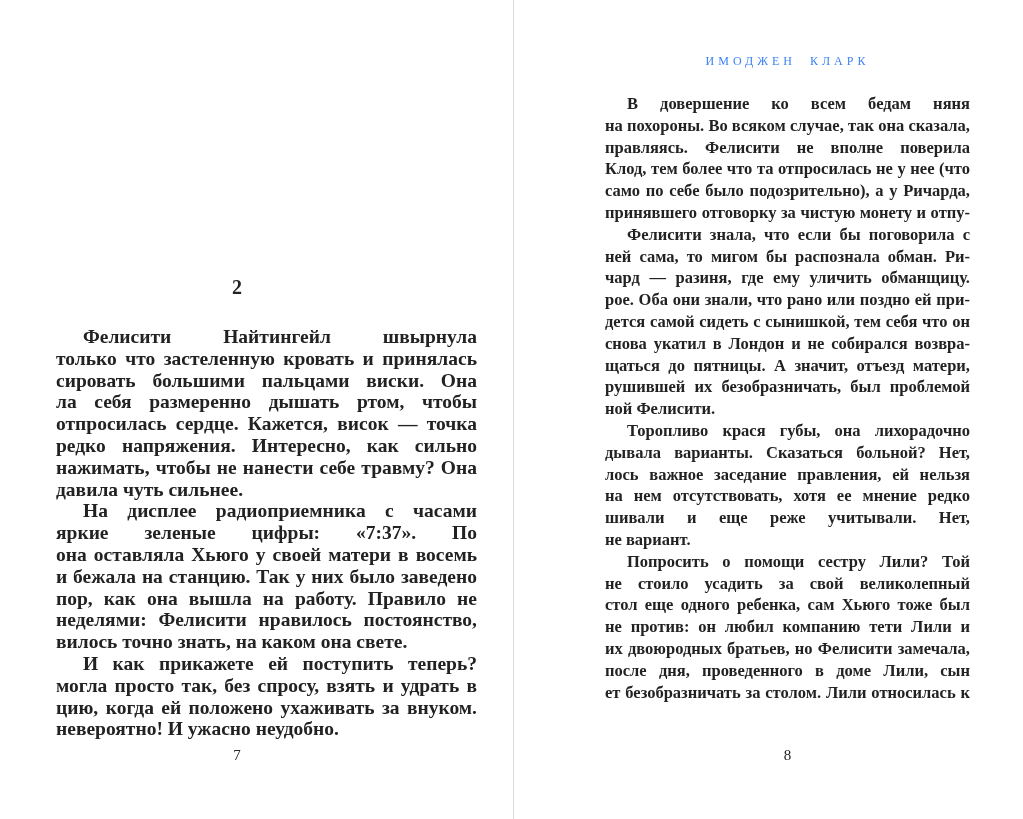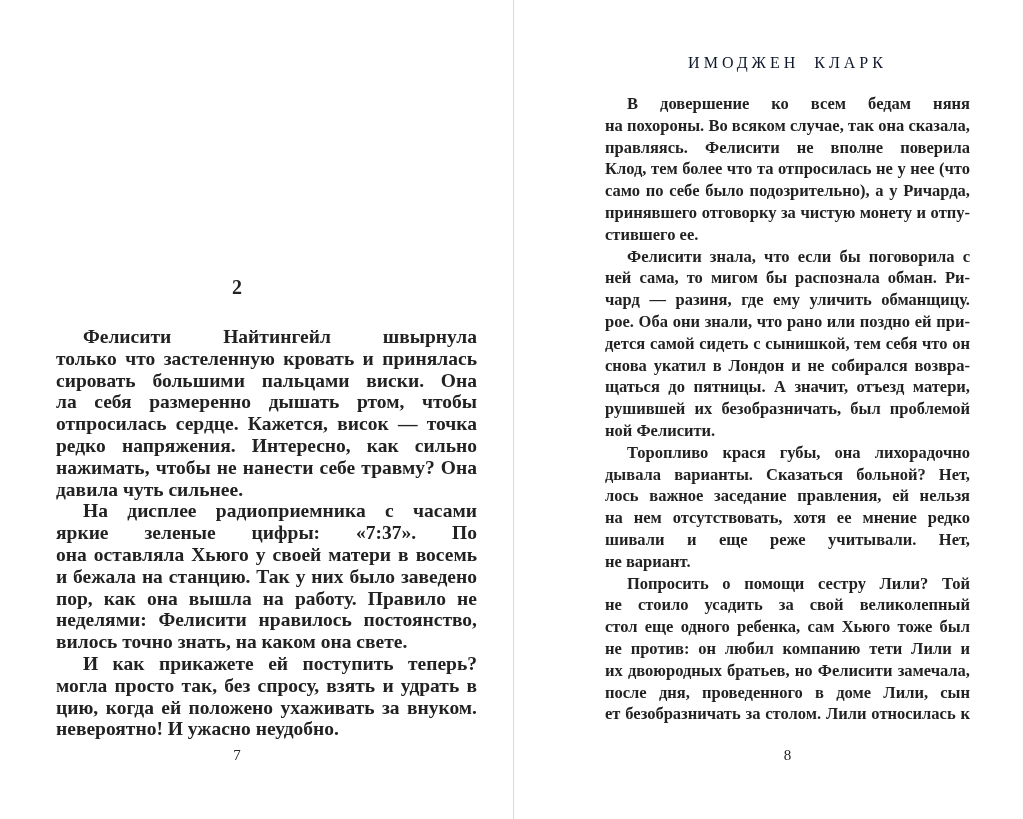--- a/index.html
+++ b/index.html
@@ -42,24 +42,24 @@
     font-weight: bold;
     line-height: 22px;
   }
 
   .running-header {
     position: absolute;
     top: 54px;
     left: 91px;
     width: 365px;
     text-align: center;
-    font-size: 16px;
+    font-size: 12px;
     letter-spacing: 4px;
     word-spacing: 7px;
-    color: #0f172a;
+    color: #3b82f6;
   }
 
   .text-block {
     position: absolute;
   }
   .text-block-left {
     left: 56px;
     top: 326px;
     width: 421px;
     font-size: 19.5px;
@@ -142,21 +142,20 @@
 <div class="page page-right">
   <div class="running-header">ИМОДЖЕН КЛАРК</div>
   <div class="text-block text-block-right">
       <div class="para">
         <div class="line first">В довершение ко всем бедам няня отправилась</div>
         <div class="line">на похороны. Во всяком случае, так она сказала, от-</div>
         <div class="line">правляясь. Фелисити не вполне поверила Мари-</div>
         <div class="line">Клод, тем более что та отпросилась не у нее (что</div>
         <div class="line">само по себе было подозрительно), а у Ричарда,</div>
         <div class="line">принявшего отговорку за чистую монету и отпу-</div>
-        <div class="line last">стившего ее.</div>
       </div>
       <div class="para">
         <div class="line first">Фелисити знала, что если бы поговорила с ня-</div>
         <div class="line">ней сама, то мигом бы распознала обман. Ри-</div>
         <div class="line">чард — разиня, где ему уличить обманщицу. Либо</div>
         <div class="line">рое. Оба они знали, что рано или поздно ей при-</div>
         <div class="line">дется самой сидеть с сынишкой, тем себя что он</div>
         <div class="line">снова укатил в Лондон и не собирался возвра-</div>
         <div class="line">щаться до пятницы. А значит, отъезд матери, на-</div>
         <div class="line">рушившей их безобразничать, был проблемой од-</div>

